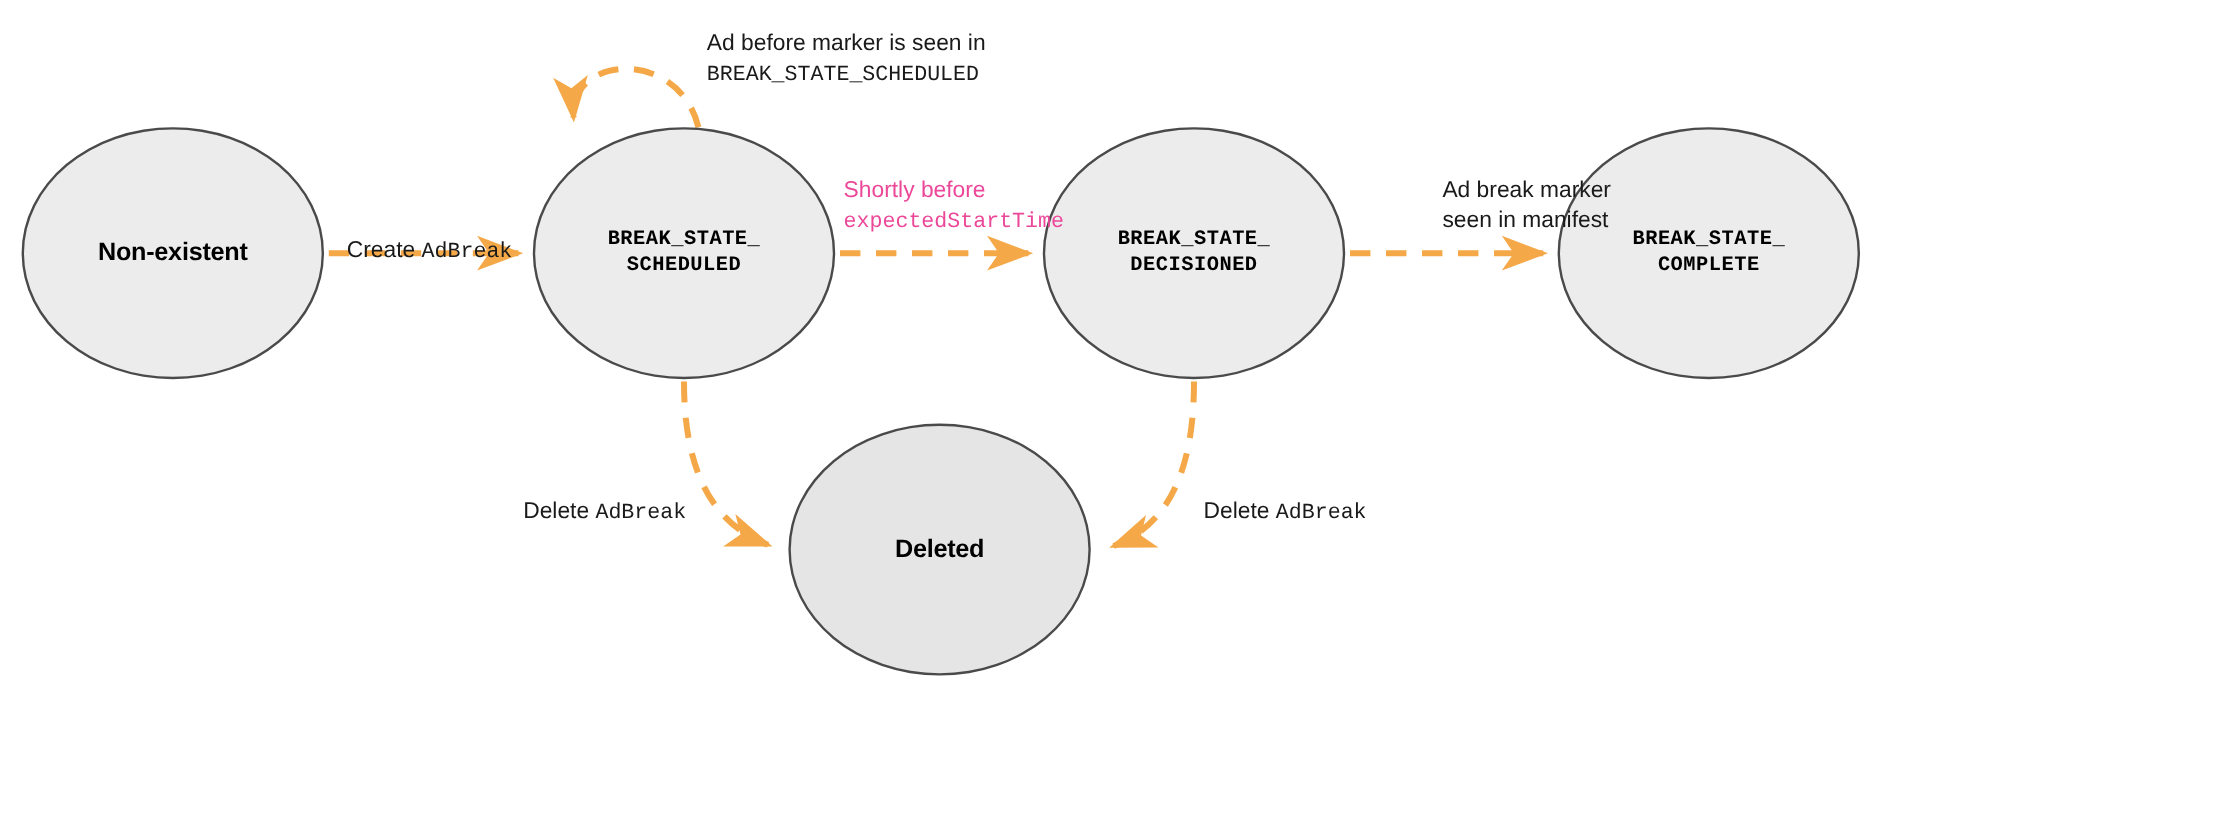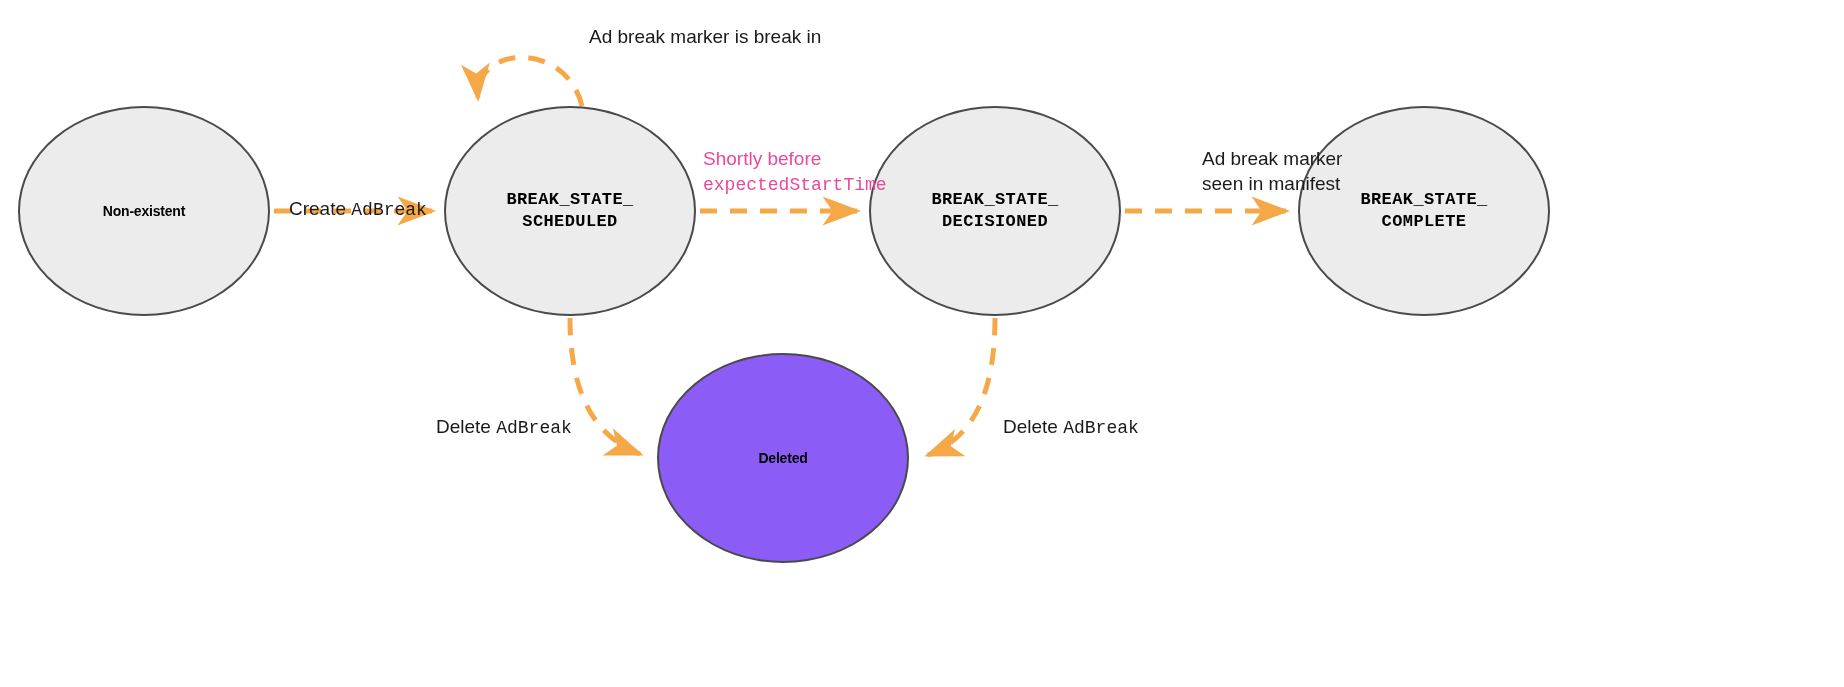--- a/index.html
+++ b/index.html
@@ -39,21 +39,21 @@
   }
   .node-label {
     font-weight: bold;
     color: #000000;
     line-height: 1.32;
     white-space: pre-line;
     pointer-events: none;
   }
   .node-label.sans {
     font-family: "Liberation Sans", sans-serif;
-    font-size: 14px;
+    font-size: 21px;
     letter-spacing: -0.2px;
   }
   .node-label.mono {
     font-family: "Liberation Mono", monospace;
     font-size: 17px;
     letter-spacing: 0.4px;
   }
   .edge-label {
     position: absolute;
     color: #1a1a1a;
@@ -108,26 +108,26 @@
 SCHEDULED</span>
       </div>
       <div class="node" style="left: 869px; top: 106px; width: 252px; height: 210px; background: rgb(236, 236, 236); border-color: rgb(74, 74, 74);">
         <span class="node-label mono">BREAK_STATE_
 DECISIONED</span>
       </div>
       <div class="node" style="left: 1298px; top: 106px; width: 252px; height: 210px; background: rgb(236, 236, 236); border-color: rgb(74, 74, 74);">
         <span class="node-label mono">BREAK_STATE_
 COMPLETE</span>
       </div>
-      <div class="node" style="left: 657px; top: 353px; width: 252px; height: 210px; background: #8b5cf6; border-color: rgb(74, 74, 74);">
+      <div class="node" style="left: 657px; top: 353px; width: 252px; height: 210px; background: #e5e5e5; border-color: rgb(74, 74, 74);">
         <span class="node-label sans">Deleted</span>
       </div>
     </div>
   <div id="labels-layer">
       <div class="edge-label lbl-left" style="left: 289px; top: 156px; color: rgb(26, 26, 26); margin-top: 40px;"><span class="ln"><span class="sans">Create </span><span class="mono">AdBreak</span></span></div>
-      <div class="edge-label lbl-left" style="left: 589px; top: 24px; color: rgb(26, 26, 26);"><span class="ln"><span class="sans">Ad break marker is break in</span></span></div>
+      <div class="edge-label lbl-left" style="left: 589px; top: 24px; color: rgb(26, 26, 26);"><span class="ln"><span class="sans">Ad before marker is seen in</span></span><span class="ln"><span class="mono">BREAK_STATE_SCHEDULED</span></span></div>
       <div class="edge-label lbl-left" style="left: 703px; top: 146px; color: #ec4899;"><span class="ln"><span class="sans">Shortly before</span></span><span class="ln"><span class="mono">expectedStartTime</span></span></div>
       <div class="edge-label lbl-left" style="left: 1202px; top: 146px; color: rgb(26, 26, 26);"><span class="ln"><span class="sans">Ad break marker</span></span><span class="ln"><span class="sans">seen in manifest</span></span></div>
       <div class="edge-label lbl-left" style="left: 436px; top: 414px; color: rgb(26, 26, 26);"><span class="ln"><span class="sans">Delete </span><span class="mono">AdBreak</span></span></div>
       <div class="edge-label lbl-left" style="left: 1003px; top: 414px; color: rgb(26, 26, 26);"><span class="ln"><span class="sans">Delete </span><span class="mono">AdBreak</span></span></div>
     </div>
 
 </div>
 
 </body></html>

